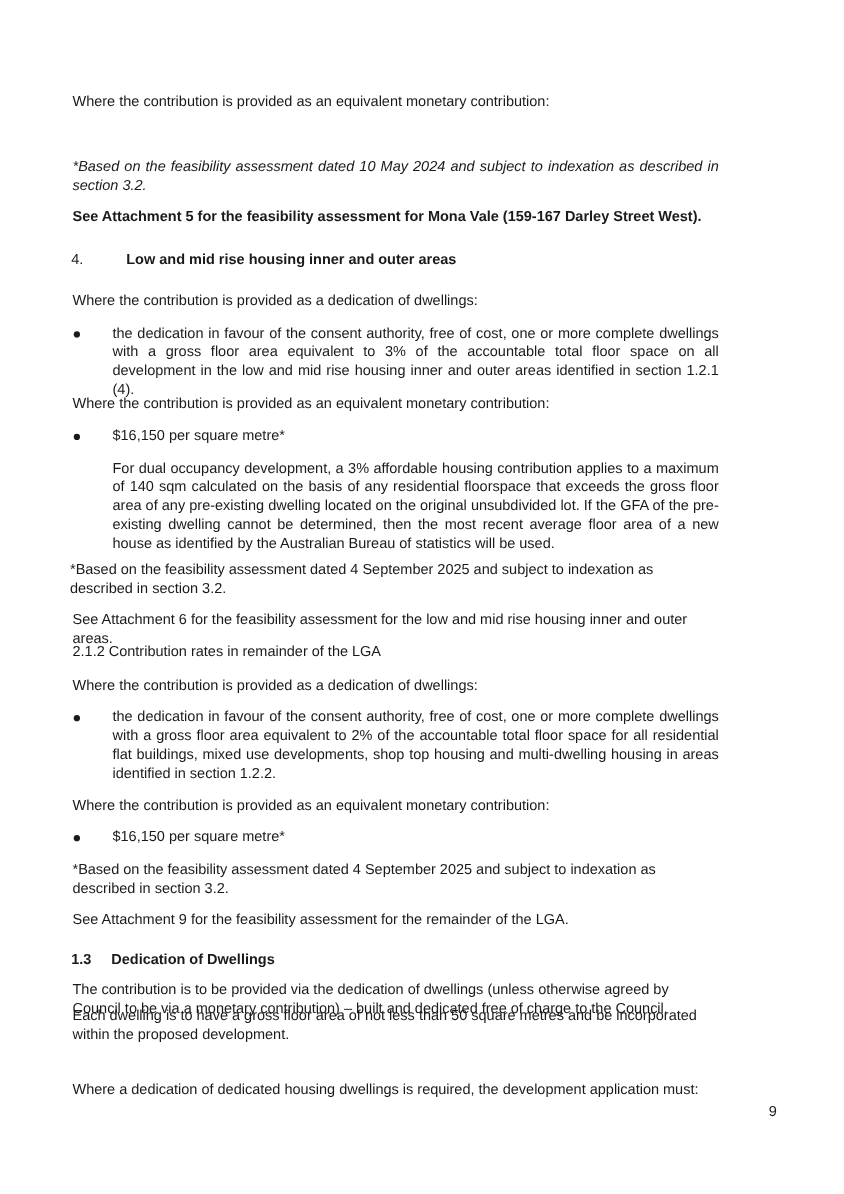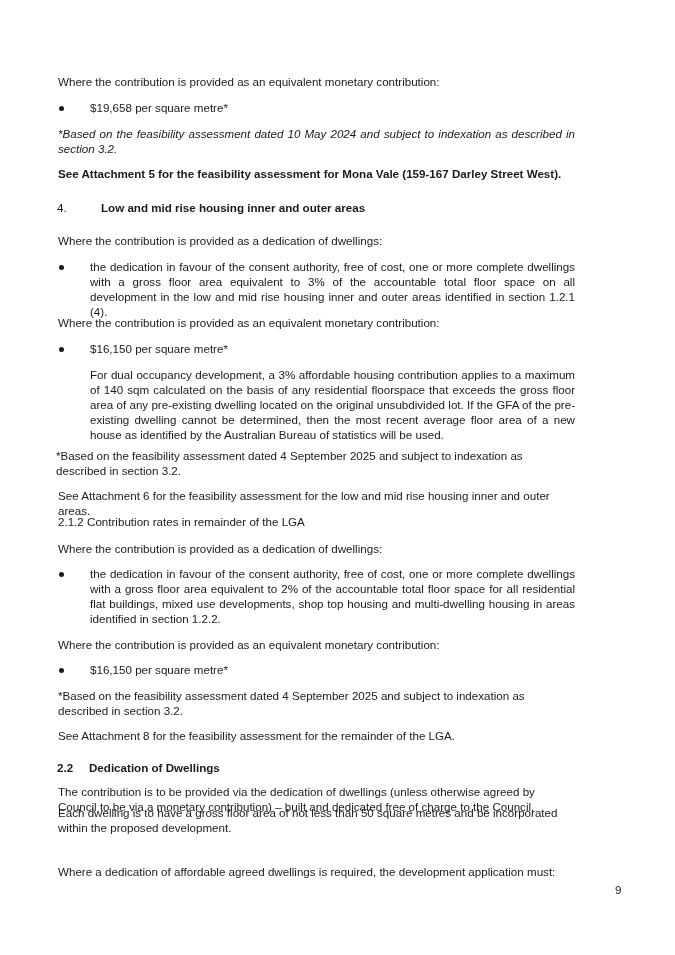--- a/index.html
+++ b/index.html
@@ -18,24 +18,20 @@
   .h22-text { position: absolute; left: 89px; font-weight: bold; }
   .pagenum { position: absolute; left: 615px; top: 882px; }
 </style>
 </head>
 <body>
 
 <div class="page">
 
   <p class="p" style="top:74px;">Where the contribution is provided as an equivalent monetary contribution:</p>
 
-  <div class="bullet-row" style="top:100px;">
-    <span class="bullet"></span>
-    <div class="btext">$19,658 per square metre*</div>
-  </div>
 
   <p class="p just" style="top:126px;font-style:italic;">*Based on the feasibility assessment dated 10 May 2024 and subject to indexation as described in section 3.2.</p>
 
   <p class="p" style="top:166px;font-weight:bold;">See Attachment 5 for the feasibility assessment for Mona Vale (159-167 Darley Street West).</p>
 
   <div>
     <span class="heading-num" style="top:200px;">4.</span>
     <span class="heading-text" style="top:200px;padding-left:12px;">Low and mid rise housing inner and outer areas</span>
   </div>
 
@@ -70,28 +66,28 @@
 
   <p class="p" style="top:637px;">Where the contribution is provided as an equivalent monetary contribution:</p>
 
   <div class="bullet-row" style="top:662px;">
     <span class="bullet"></span>
     <div class="btext">$16,150 per square metre*</div>
   </div>
 
   <p class="p" style="top:688px;">*Based on the feasibility assessment dated 4 September 2025 and subject to indexation as described in section 3.2.</p>
 
-  <p class="p" style="top:728px;">See Attachment 8 for the feasibility assessment for the remainder of the LGA.</p>
+  <p class="p" style="top:728px;">See Attachment 9 for the feasibility assessment for the remainder of the LGA.</p>
 
   <div>
-    <span class="h22-num" style="top:760px;">2.2</span>
+    <span class="h22-num" style="top:760px;">1.3</span>
     <span class="h22-text" style="top:760px;">Dedication of Dwellings</span>
   </div>
 
   <p class="p" style="top:784px;">The contribution is to be provided via the dedication of dwellings (unless otherwise agreed by Council to be via a monetary contribution) – built and dedicated free of charge to the Council.</p>
 
   <p class="p" style="top:805px;">Each dwelling is to have a gross floor area of not less than 50 square metres and be incorporated within the proposed development.</p>
 
-  <p class="p" style="top:864px;">Where a dedication of affordable agreed dwellings is required, the development application must:</p>
+  <p class="p" style="top:864px;">Where a dedication of dedicated housing dwellings is required, the development application must:</p>
 
   <span class="pagenum">9</span>
 
 </div>
 
 </body></html>

